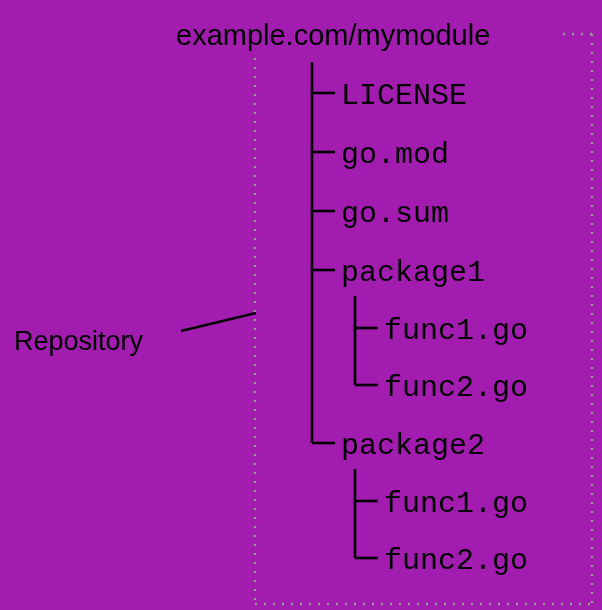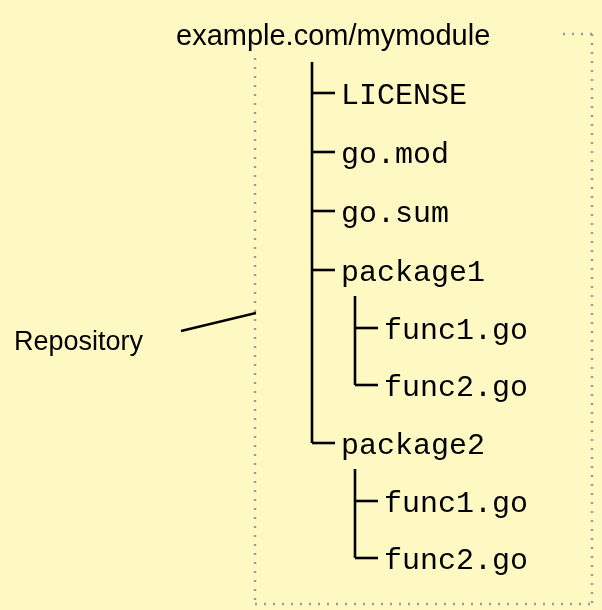--- a/index.html
+++ b/index.html
@@ -4,21 +4,21 @@
 <style>
   html, body {
     margin: 0;
     padding: 0;
     background: #ffffff;
   }
   #canvas {
     position: relative;
     width: 602px;
     height: 610px;
-    background: #fef9c3;
+    background: #a21caf;
     overflow: hidden;
     font-family: "Liberation Sans", sans-serif;
   }
   #diagram-svg {
     position: absolute;
     top: 0;
     left: 0;
     width: 602px;
     height: 610px;
   }

